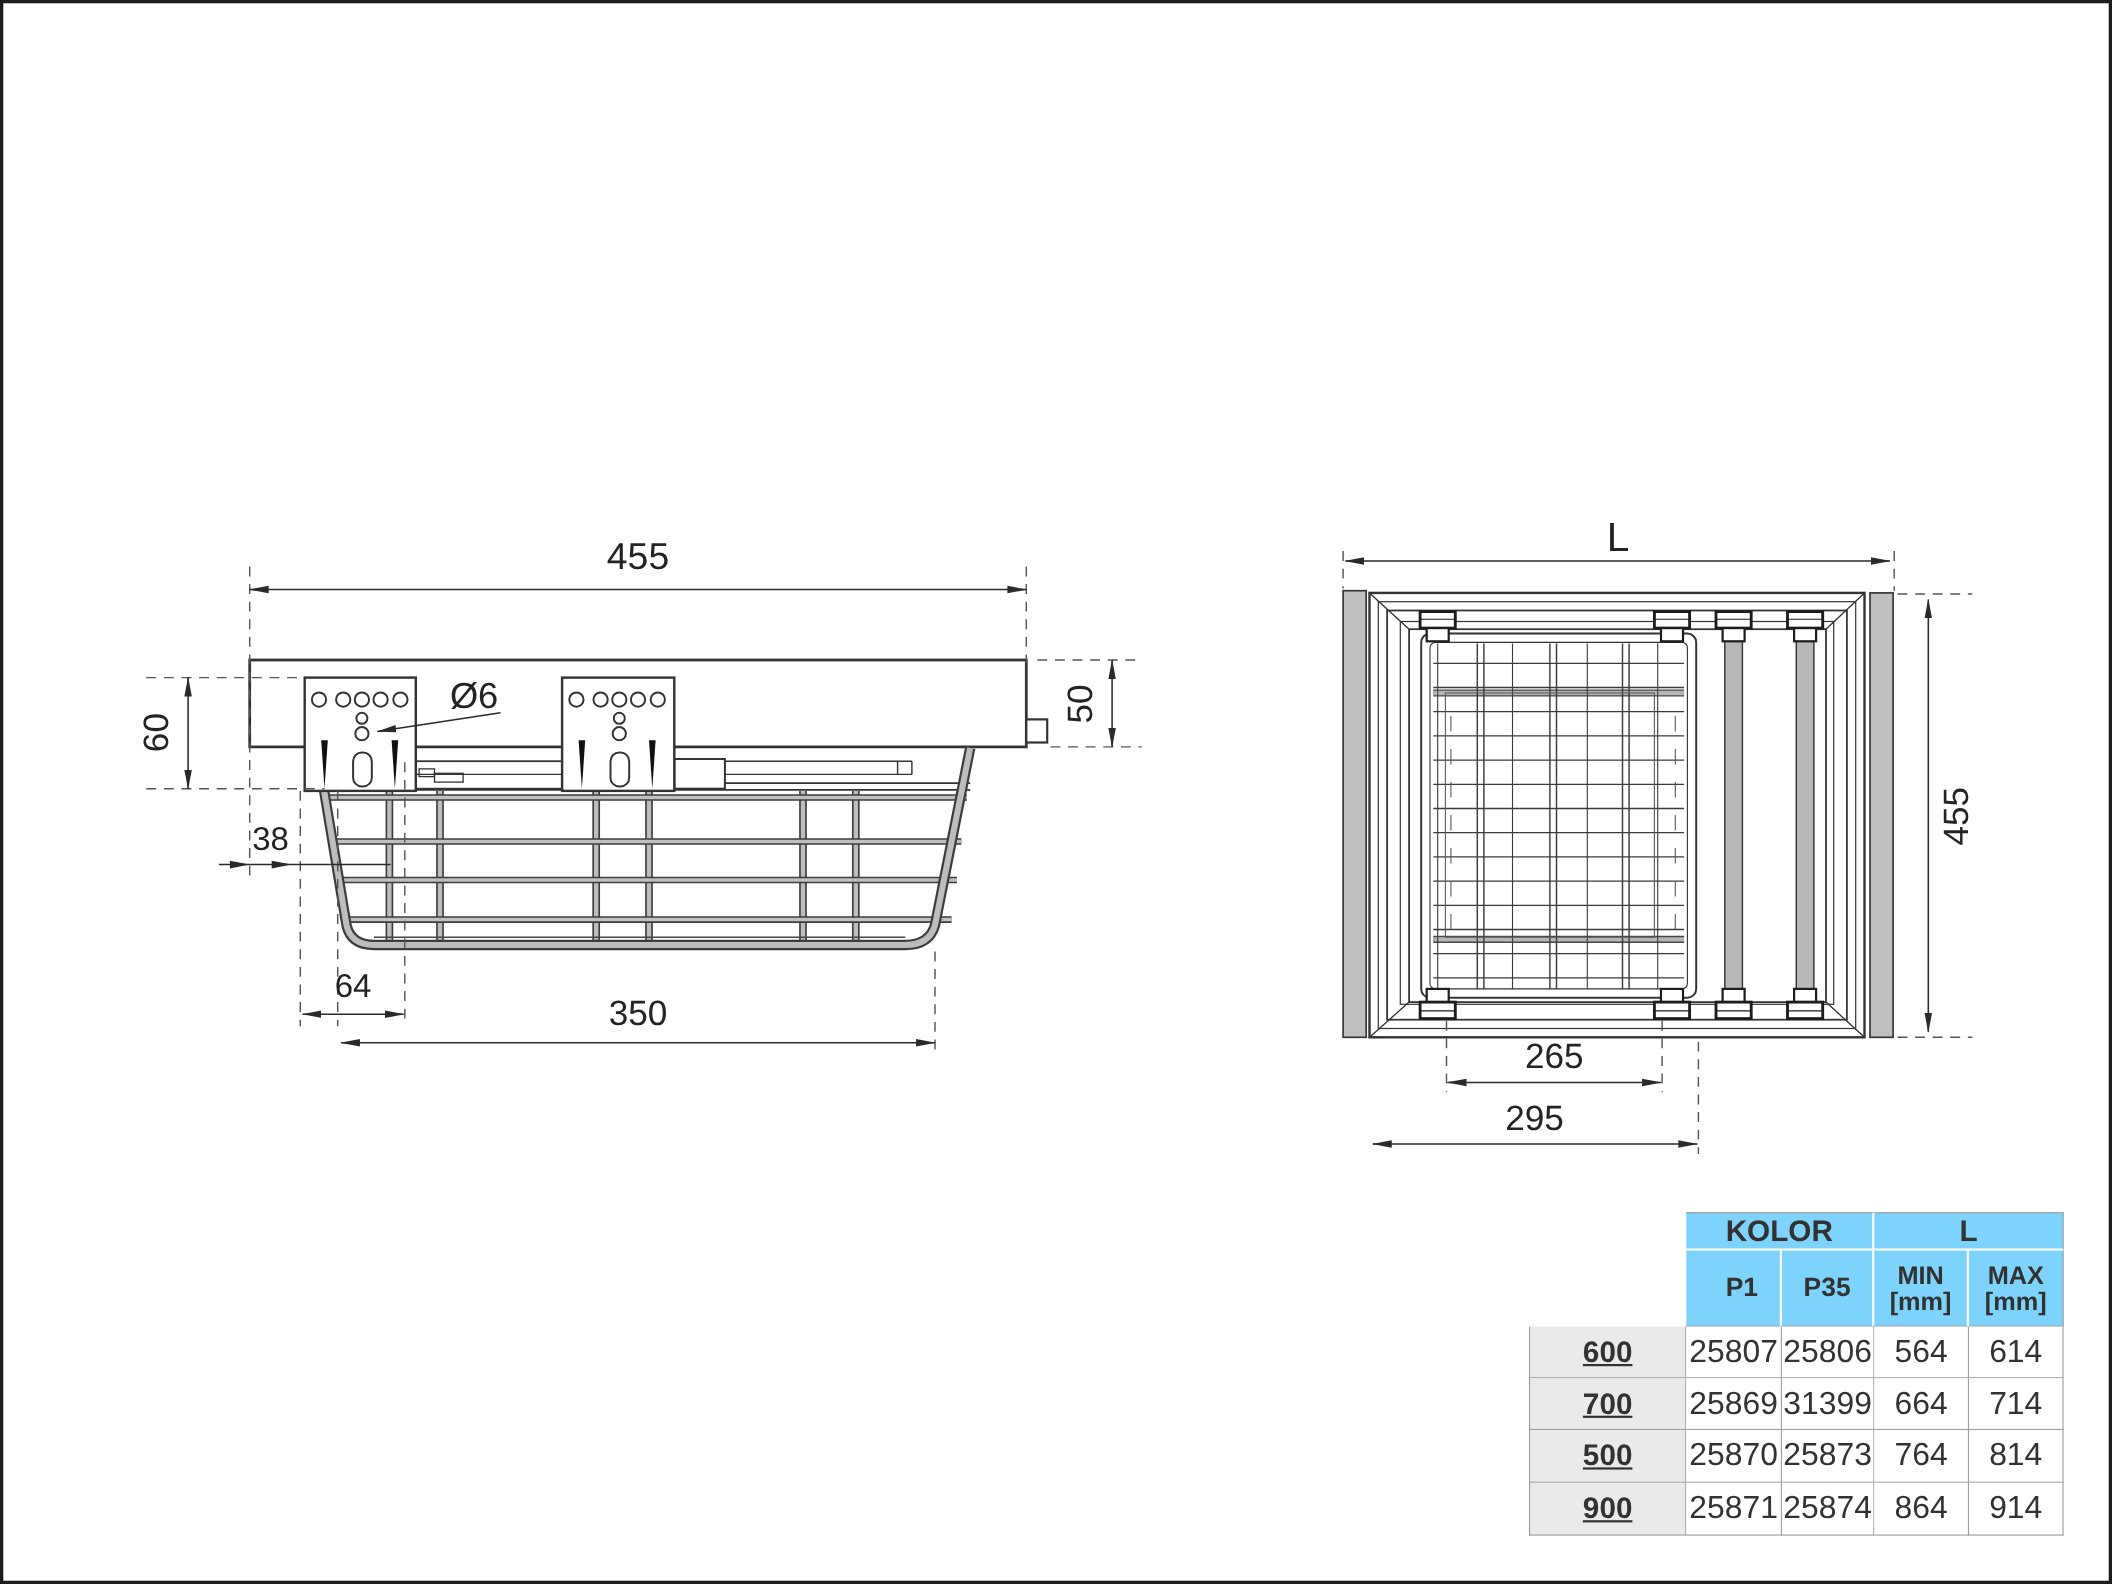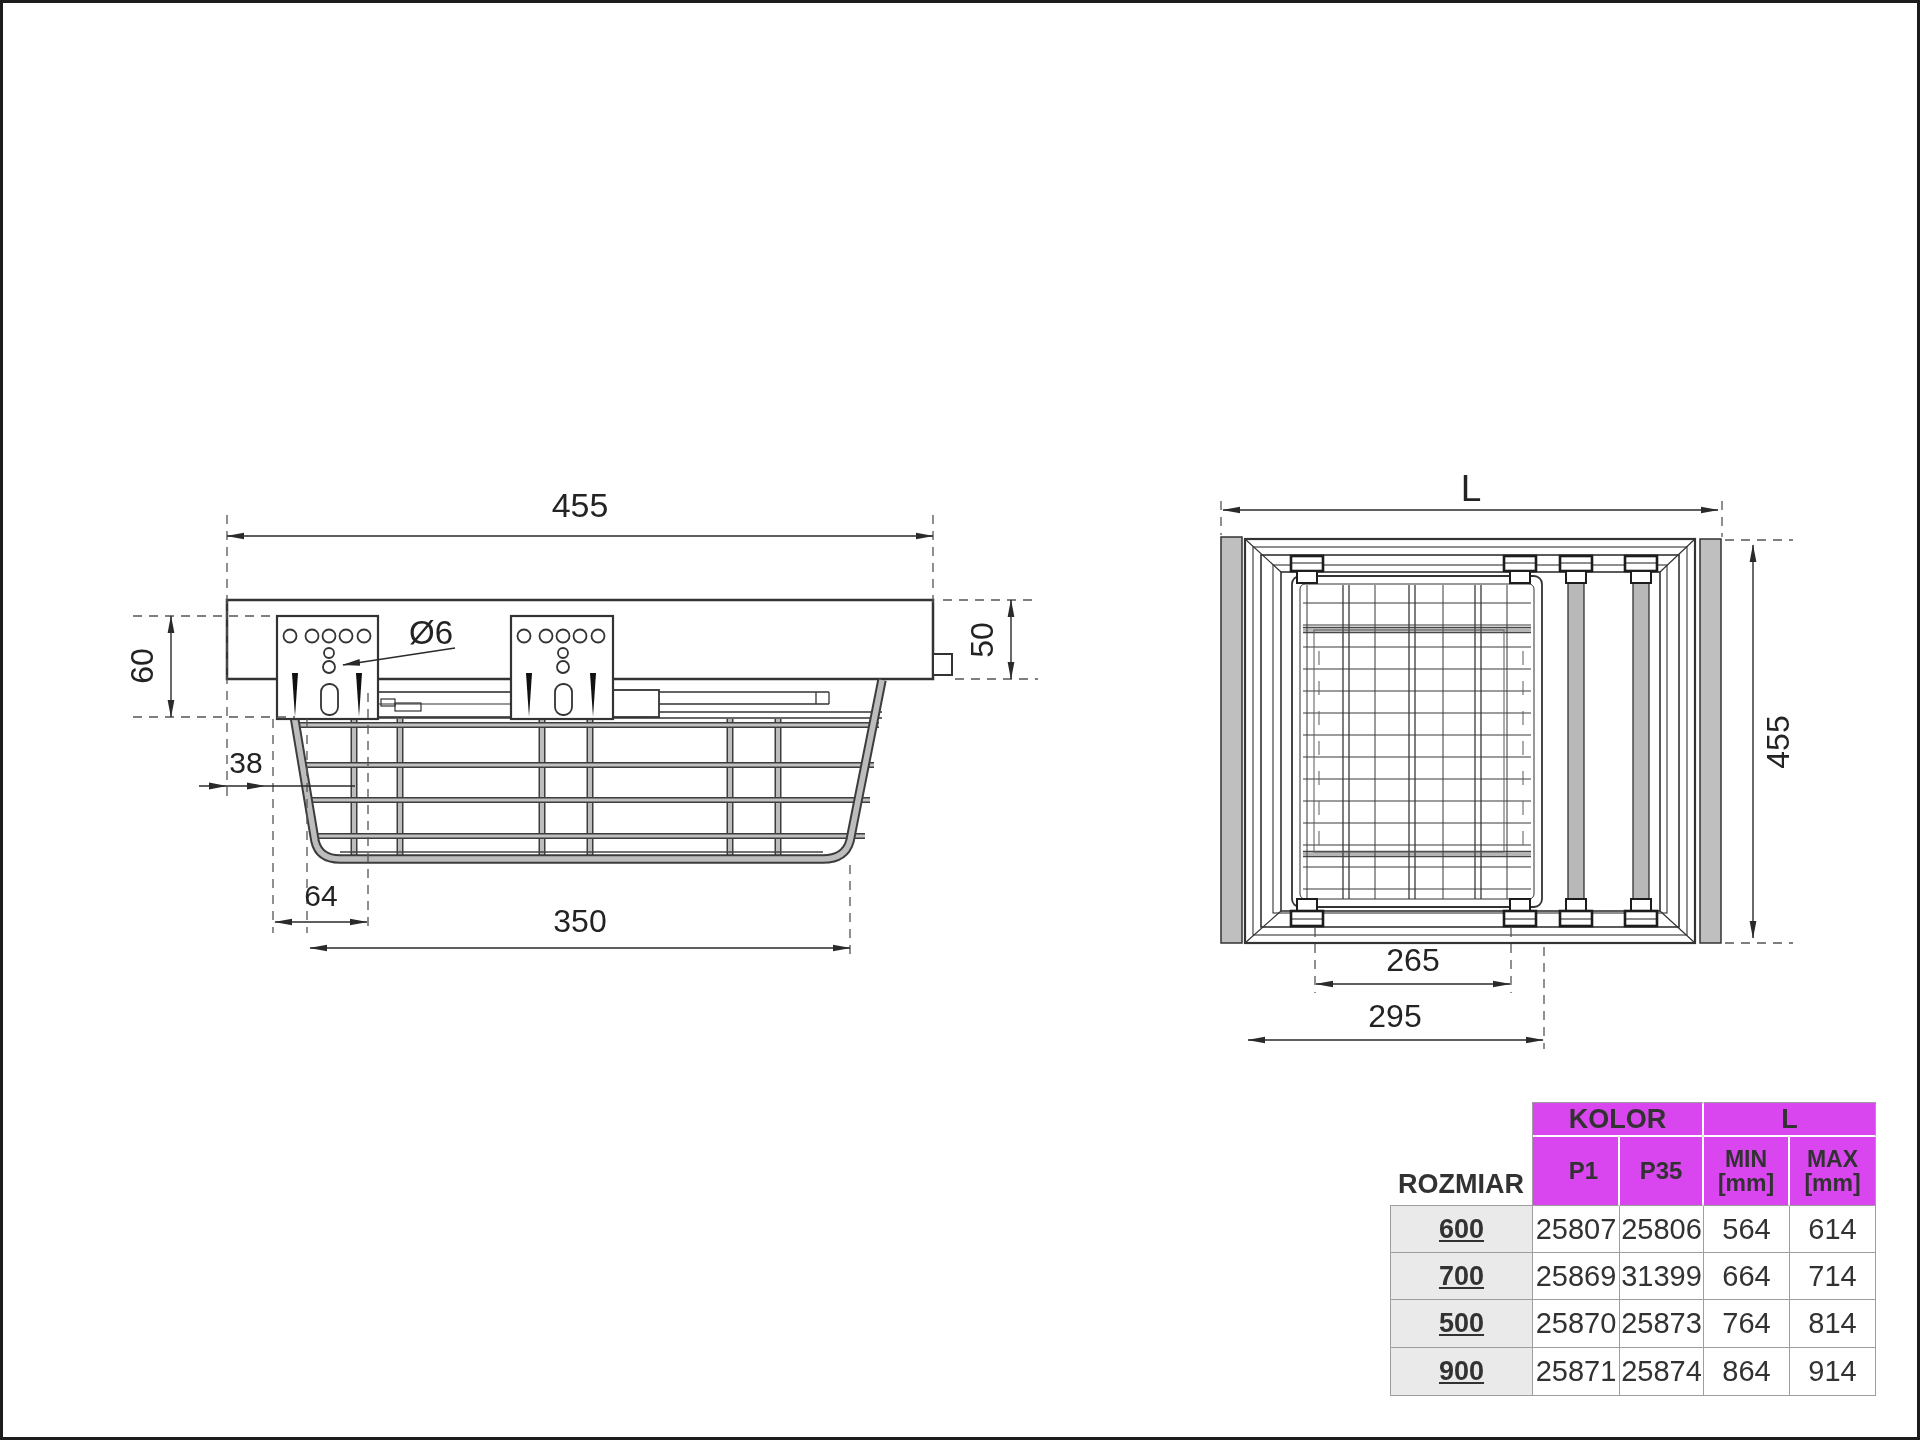--- a/index.html
+++ b/index.html
@@ -31,21 +31,21 @@
   }
   .c {
     display: flex;
     align-items: center;
     justify-content: center;
     background: #ffffff;
     border-right: 1.5px solid #9e9e9e;
     border-bottom: 1.5px solid #9e9e9e;
     font-size: 29px;
   }
-  .hdr { background:#d946ef; font-weight: bold; }
+  .hdr { background:#7dd3fc; font-weight: bold; }
   .sep-r { border-right: 2px solid #ffffff; }
   .sep-b { border-bottom: 2px solid #ffffff; }
   .top-b { border-top: 1.5px solid #9e9e9e; }
   .left-b { border-left: 1.5px solid #9e9e9e; }
   .rozhead {
     grid-column: 1; grid-row: 1 / 3;
     background: #ffffff;
     border-right: 1.5px solid #9e9e9e;
     border-bottom: 1.5px solid #9e9e9e;
     display:flex; align-items: flex-end; justify-content: center;
@@ -243,21 +243,20 @@
       </g>
 
       <text x="1468" y="498" font-size="37" text-anchor="middle">L</text>
       <text x="1786" y="739" font-size="32" text-anchor="middle" transform="rotate(-90 1786 739)">455</text>
       <text x="1410" y="968" font-size="32" text-anchor="middle">265</text>
       <text x="1392" y="1024" font-size="32" text-anchor="middle">295</text>
     </g>
   </svg>
 
   <div class="tbl">
-    <div class="rozhead">ROZMIAR</div>
     <div class="c hdr kolor top-b sep-r sep-b">KOLOR</div>
     <div class="c hdr lhead top-b sep-b">L</div>
 
     <div class="c hdr sub sep-r" style="grid-column:2;grid-row:2;padding-left:16px;">P1</div>
     <div class="c hdr sub sep-r" style="grid-column:3;grid-row:2;">P35</div>
     <div class="c hdr two-line sep-r" style="grid-column:4;grid-row:2;">
       <span>MIN</span>
       <span>[mm]</span>
     </div>
     <div class="c hdr two-line" style="grid-column:5;grid-row:2;">

